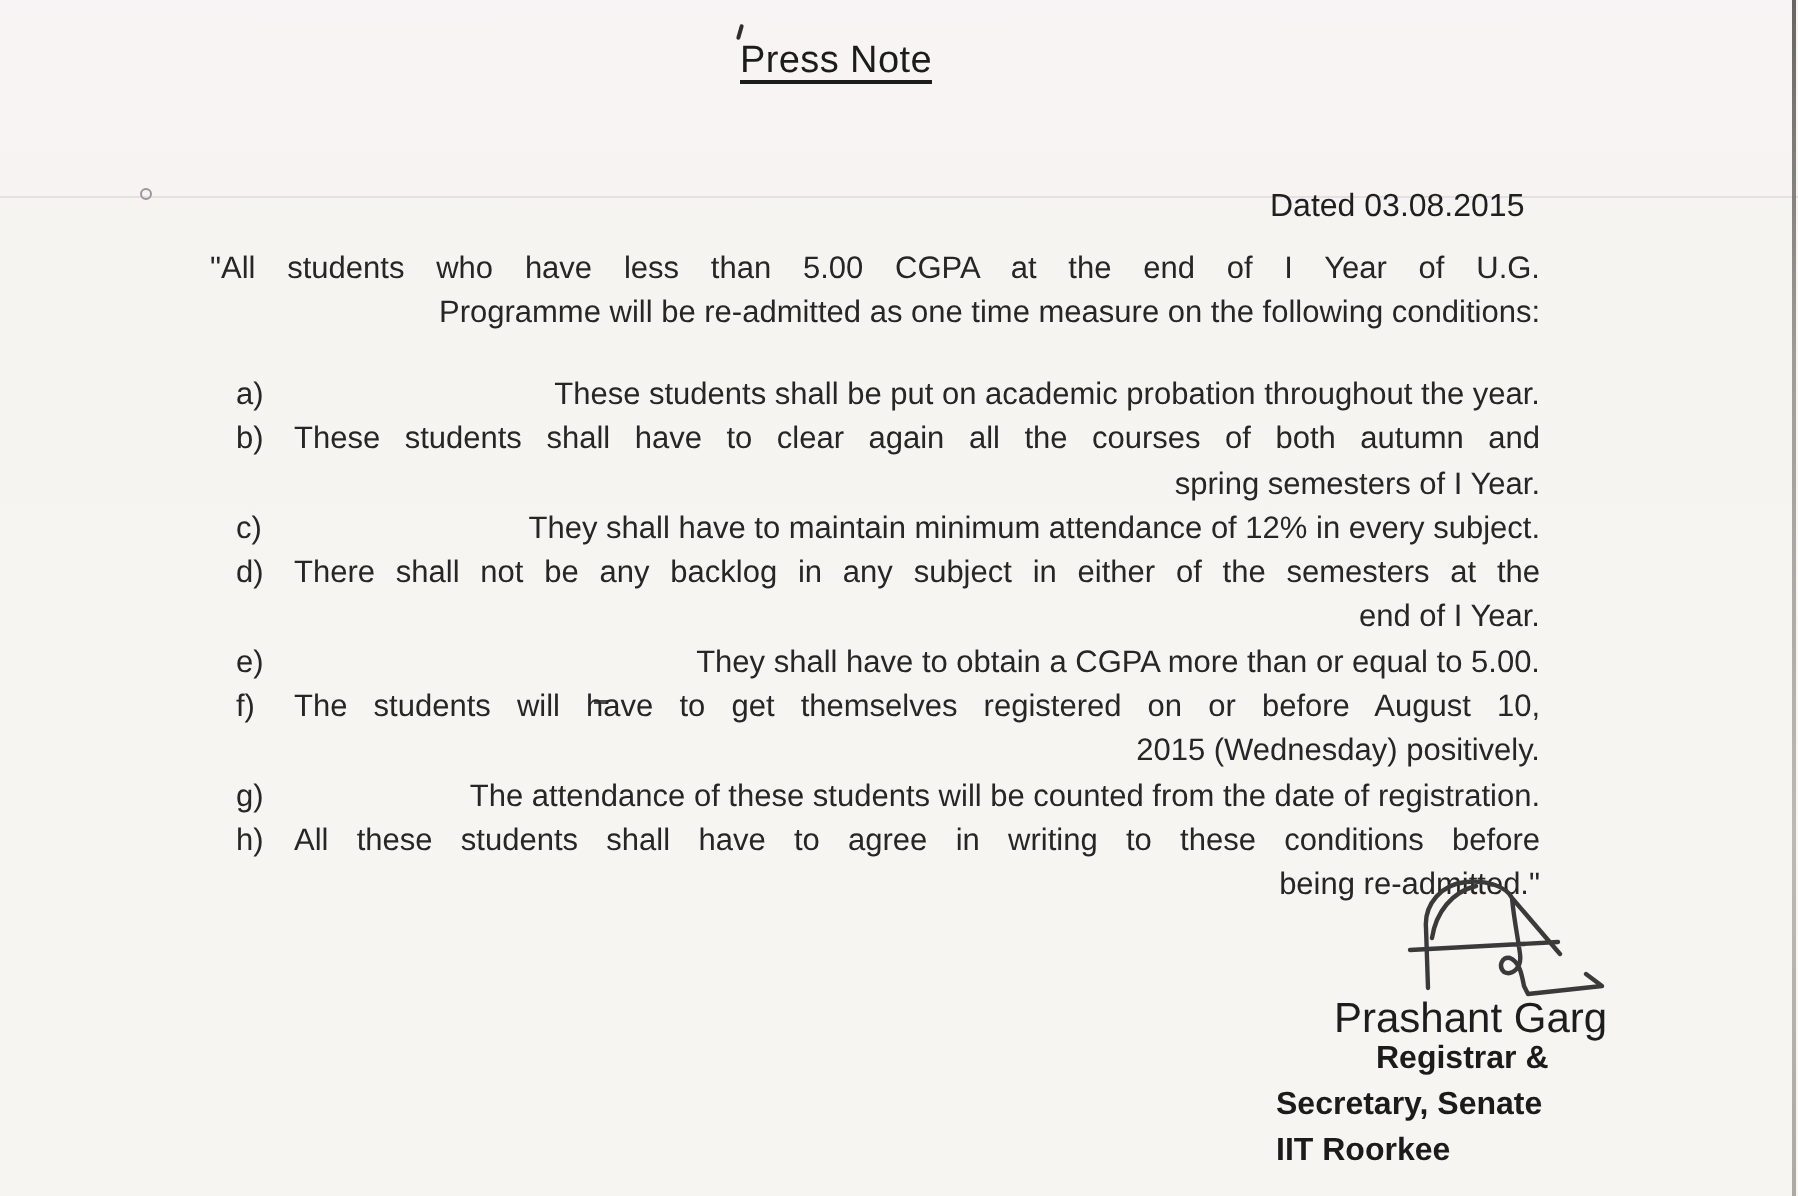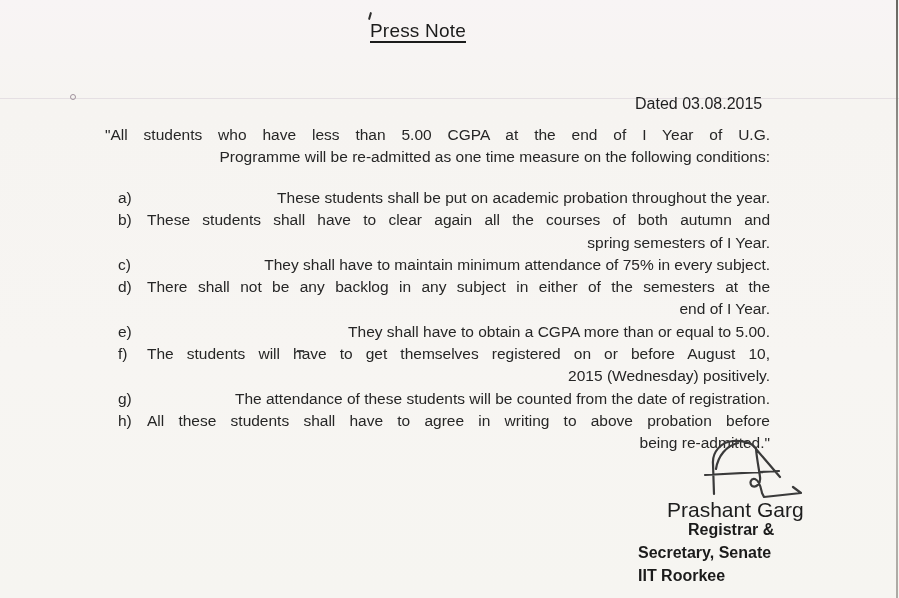--- a/index.html
+++ b/index.html
@@ -81,21 +81,21 @@
       <div class="cond-label">b)</div>
       <div class="cond-text">
         <div class="jline">These students shall have to clear again all the courses of both autumn and</div>
         <div class="lline">spring semesters of I Year.</div>
       </div>
     </div>
 
     <div class="cond">
       <div class="cond-label">c)</div>
       <div class="cond-text">
-        <div class="lline">They shall have to maintain minimum attendance of 75% in every subject.</div>
+        <div class="lline">They shall have to maintain minimum attendance of 12% in every subject.</div>
       </div>
     </div>
 
     <div class="cond">
       <div class="cond-label">d)</div>
       <div class="cond-text">
         <div class="jline">There shall not be any backlog in any subject in either of the semesters at the</div>
         <div class="lline">end of I Year.</div>
       </div>
     </div>
@@ -118,21 +118,21 @@
     <div class="cond">
       <div class="cond-label">g)</div>
       <div class="cond-text">
         <div class="lline">The attendance of these students will be counted from the date of registration.</div>
       </div>
     </div>
 
     <div class="cond">
       <div class="cond-label">h)</div>
       <div class="cond-text">
-        <div class="jline">All these students shall have to agree in writing to above probation before</div>
+        <div class="jline">All these students shall have to agree in writing to these conditions before</div>
         <div class="lline">being re-admitted."</div>
       </div>
     </div>
 
   </div>
 
   <div class="sig-scribble">
     <svg width="112" height="62" viewBox="0 0 112 62" xmlns="http://www.w3.org/2000/svg">
       <path d="M19,56 L18,26 C17,14 26,4 38,3 C48,2 58,5 61,11 L85,39
                M10,37 L84,33

